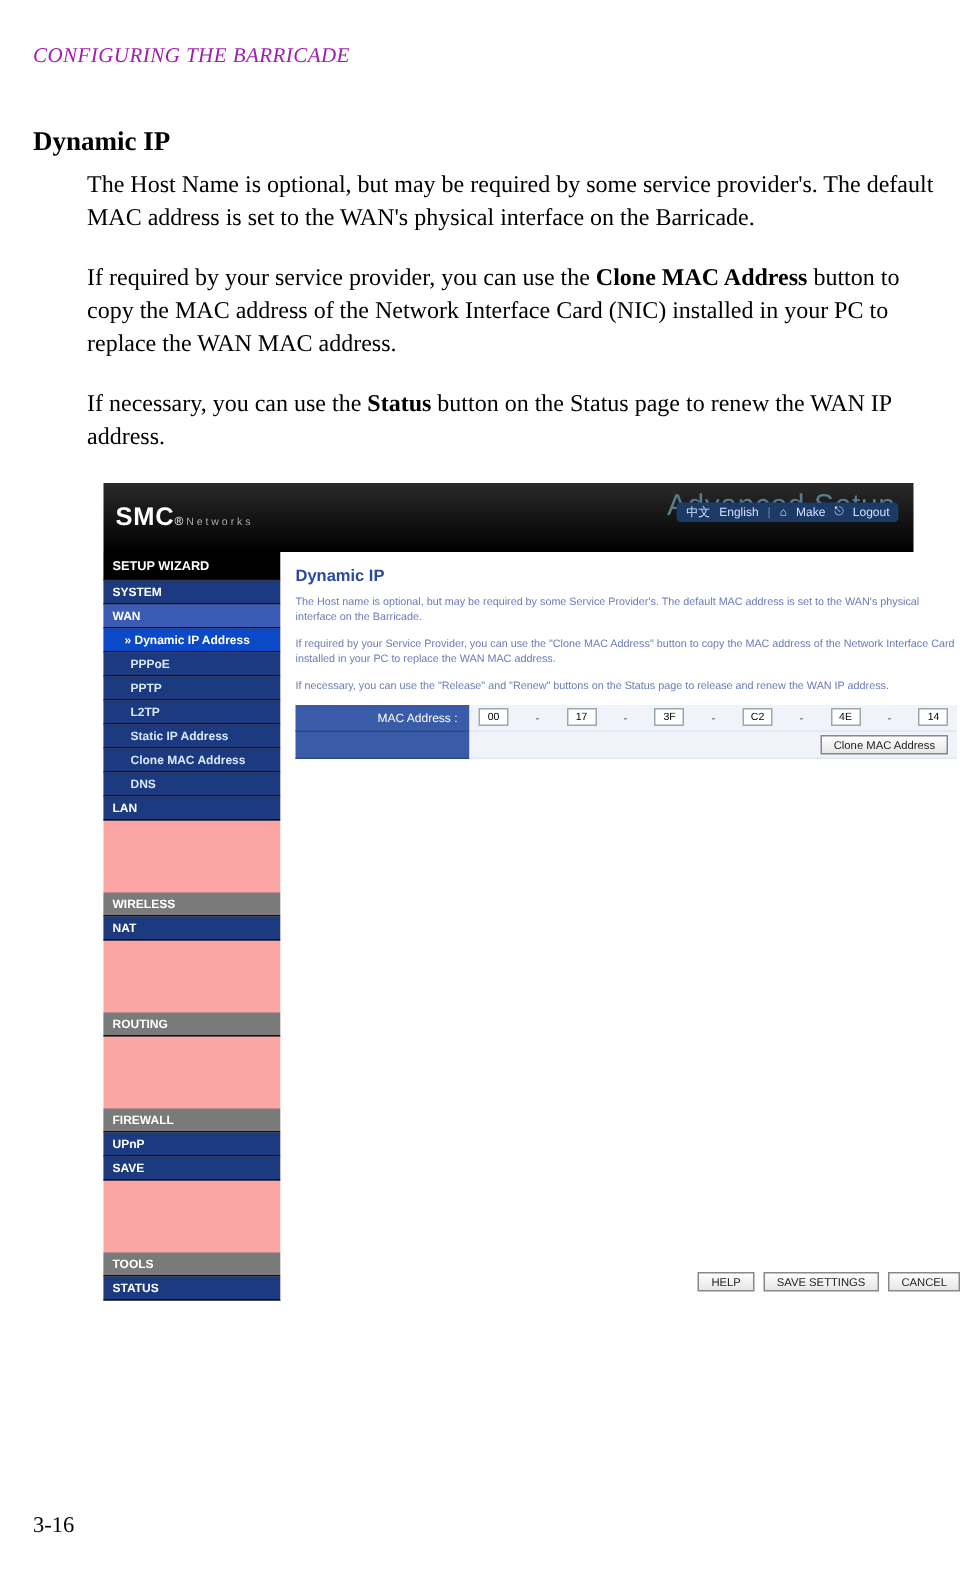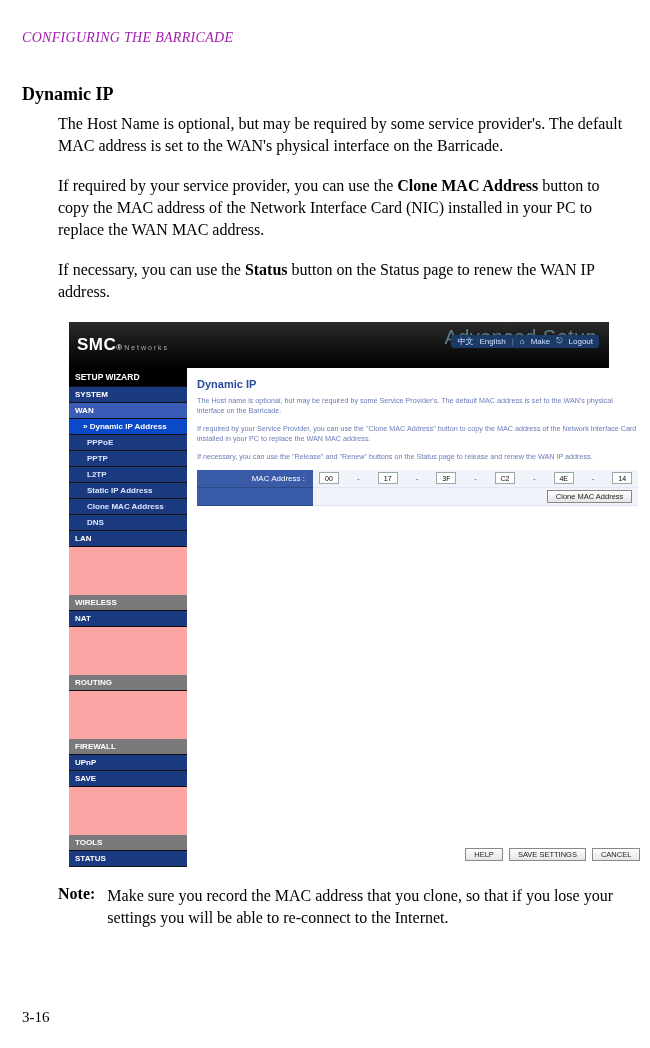--- a/index.html
+++ b/index.html
@@ -297,20 +297,16 @@
         </div>
         <div class="bottom-btns">
           <button class="btn">HELP</button>
           <button class="btn">SAVE SETTINGS</button>
           <button class="btn">CANCEL</button>
         </div>
       </div>
     </div>
   </div>
 
-  <div class="note-row">
-    <div class="note-label">Note:</div>
-    <div class="note-text">Make sure you record the MAC address that you clone, so that if you lose your settings you will be able to re-connect to the Internet.</div>
-  </div>
 
 </div>
 
 <div class="page-num">3-16</div>
 
 </body></html>

